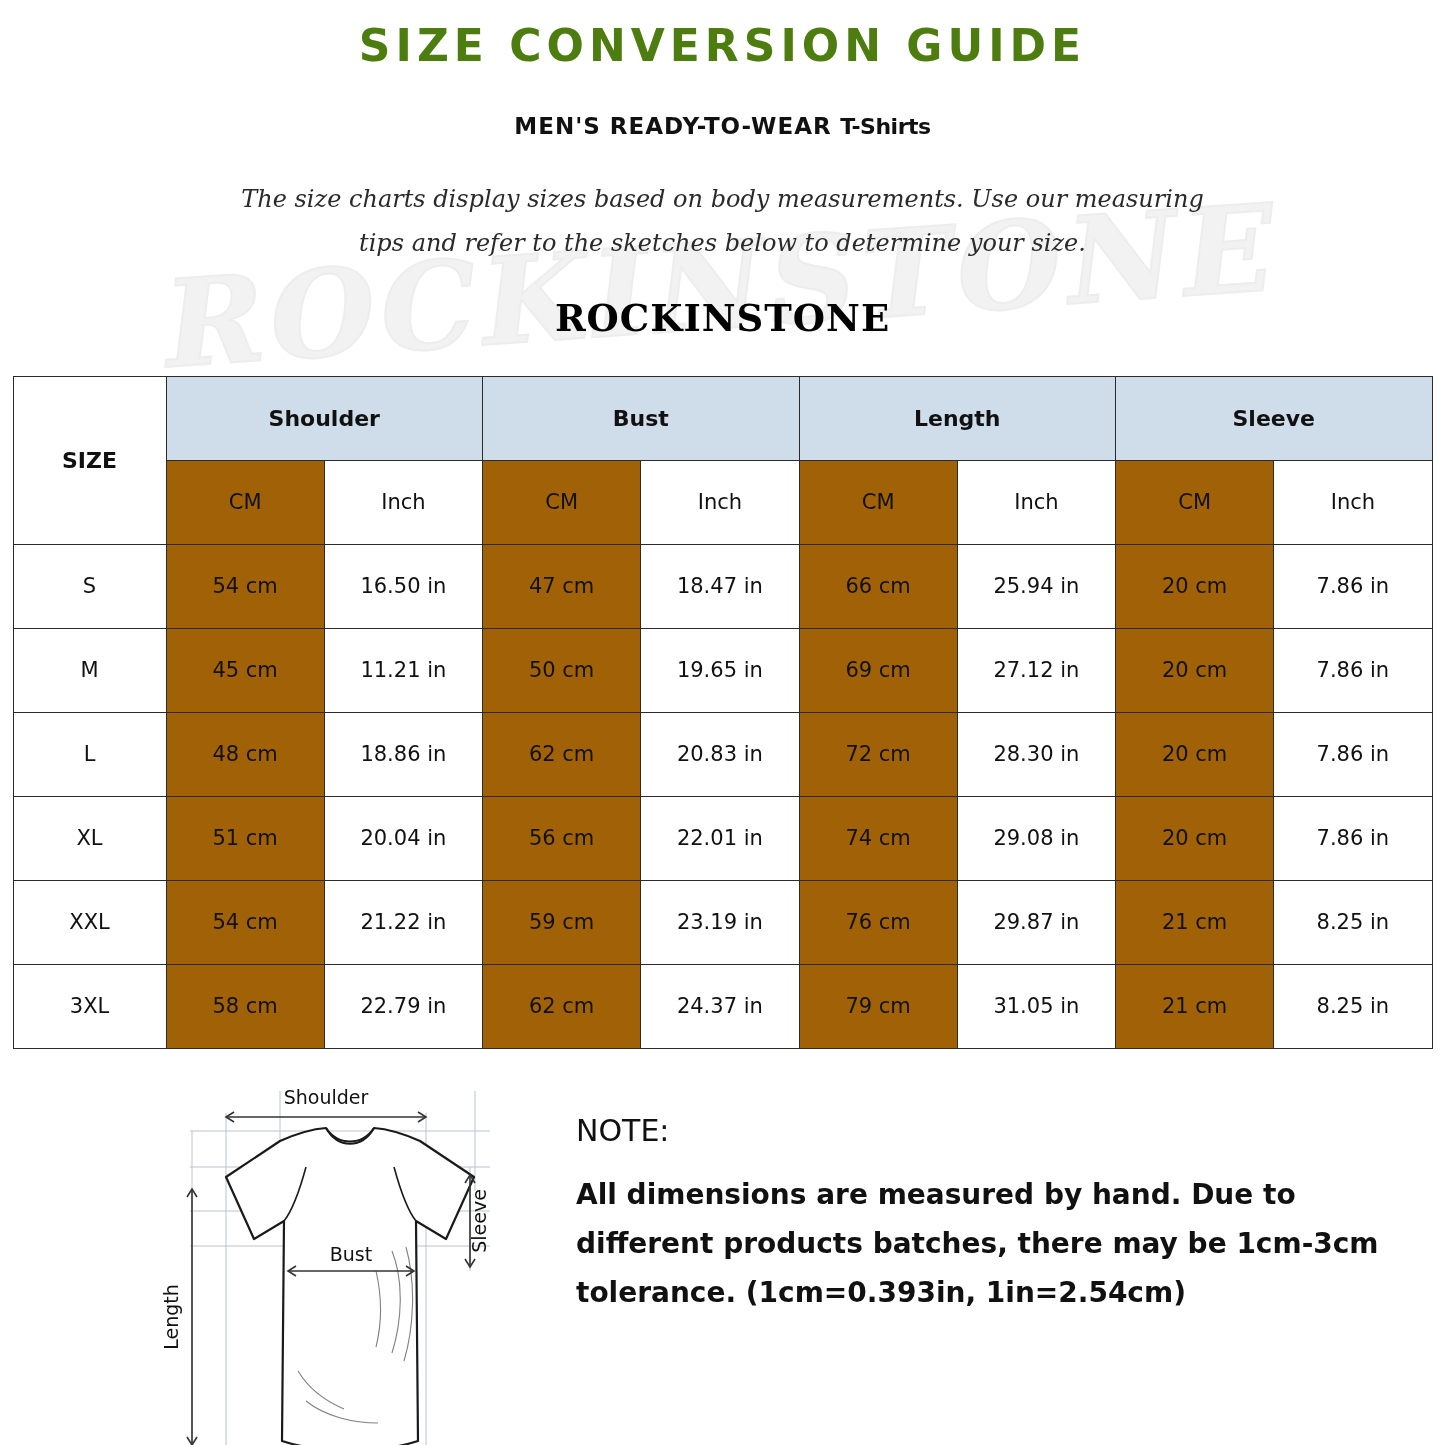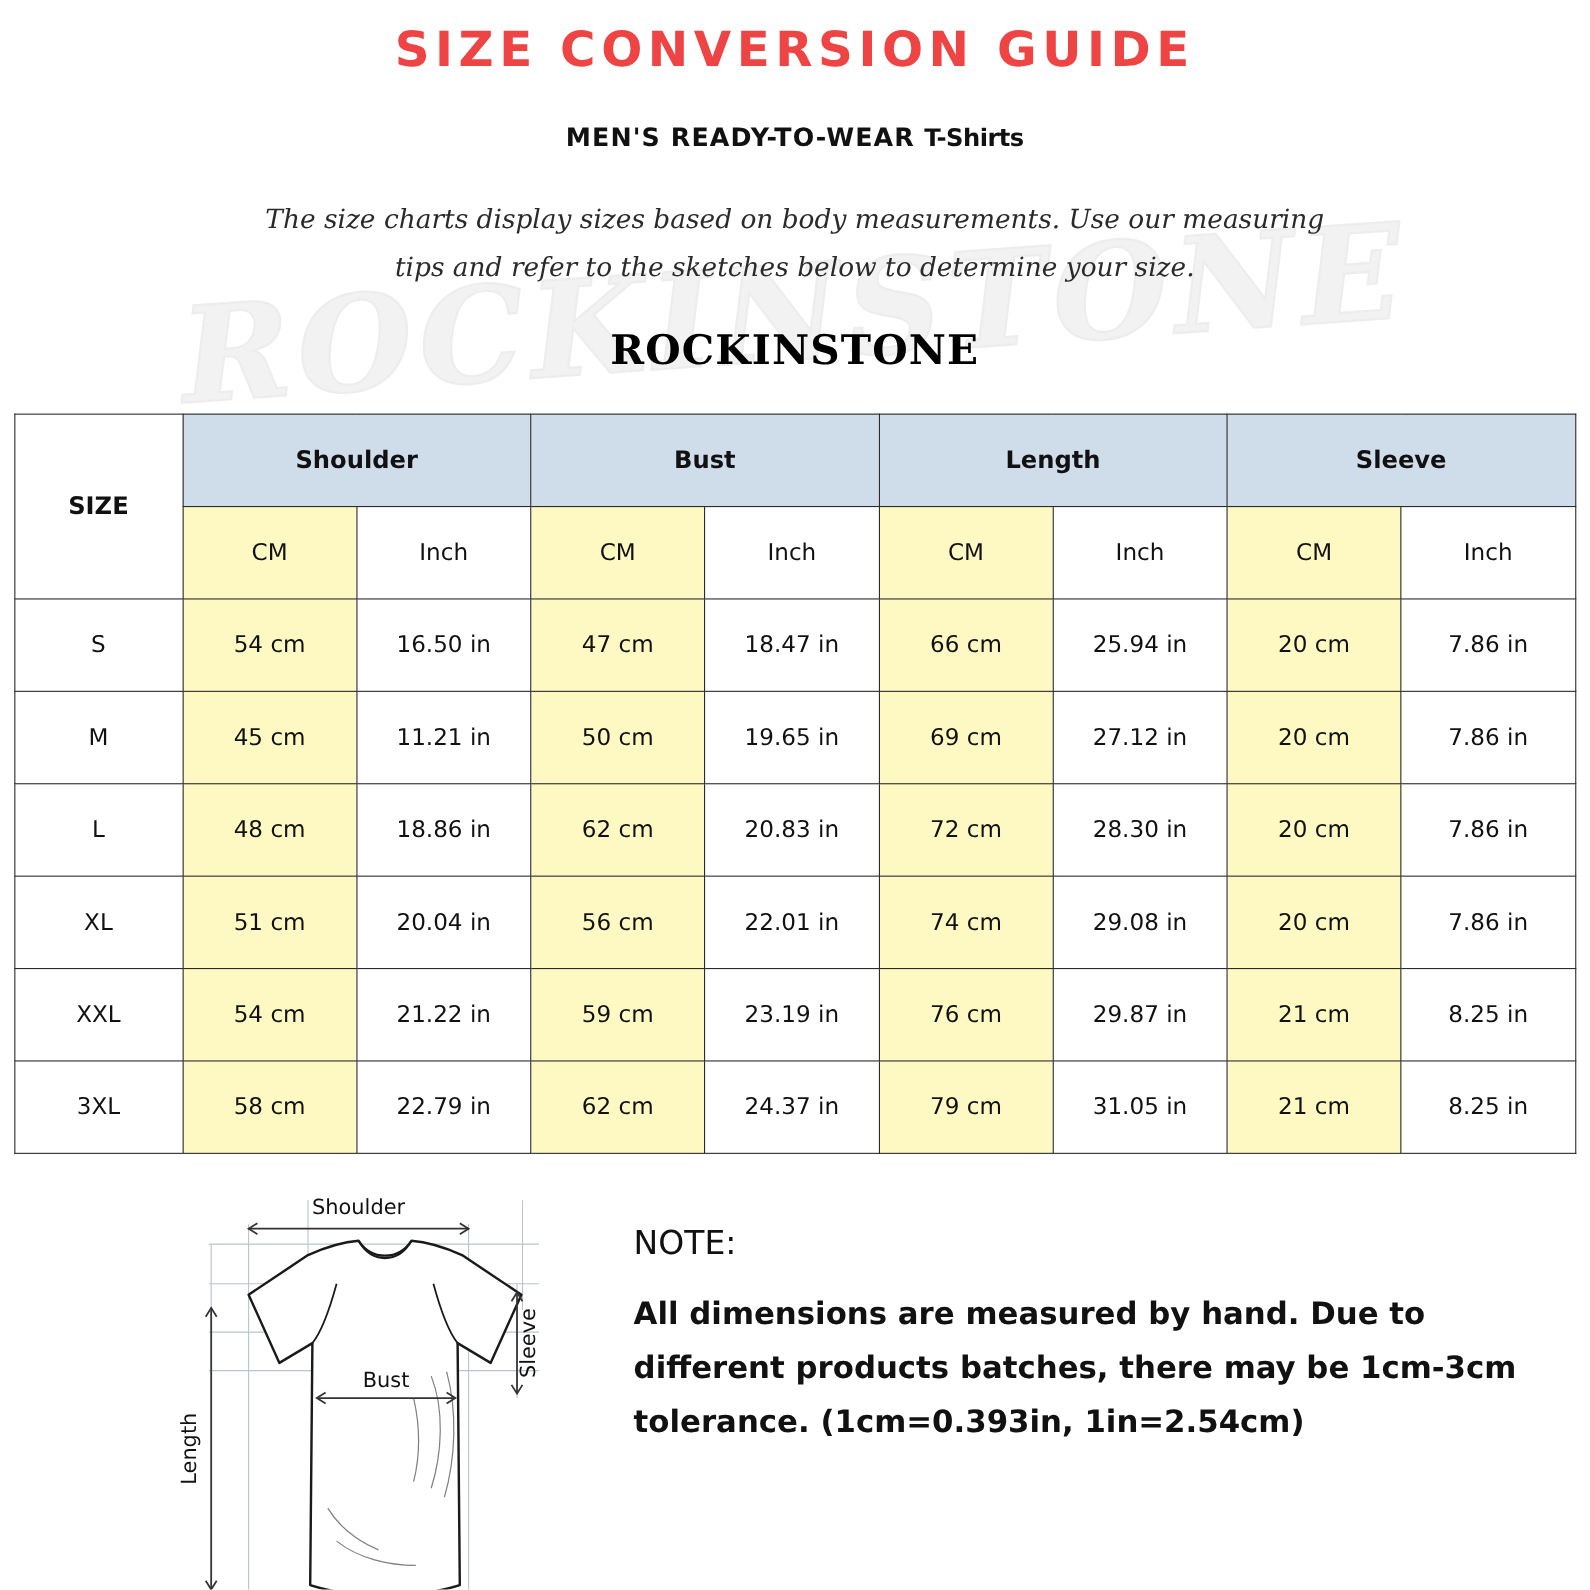--- a/index.html
+++ b/index.html
@@ -44,21 +44,21 @@
     white-space: nowrap;
   }
   .content { position: relative; z-index: 2; }
 
   .title {
     text-align: center;
     font-family: "DejaVu Sans", sans-serif;
     font-weight: bold;
     font-size: 44px;
     letter-spacing: 5px;
-    color: #ef4444;
+    color: #4d7c0f;
     padding-top: 20px;
   }
   .subtitle {
     text-align: center;
     font-weight: bold;
     font-size: 23px;
     letter-spacing: 0.5px;
     margin-top: 42px;
     color: #111;
   }
@@ -97,21 +97,21 @@
     font-size: 21px;
     font-weight: normal;
     height: 81px;
     color: #111;
   }
   table.size-table th {
     font-weight: bold;
     font-size: 22px;
   }
   .col-size { width: 150px; }
-  .cell-blue { background: #fef9c3; }
+  .cell-blue { background: #a16207; }
   .hdr-blue { background: #cfdcea; }
   .unit-row td { font-size: 21px; }
 
   
   .bottom {
     display: flex;
     margin-top: 22px;
     padding-left: 130px;
   }
   .sketch {

